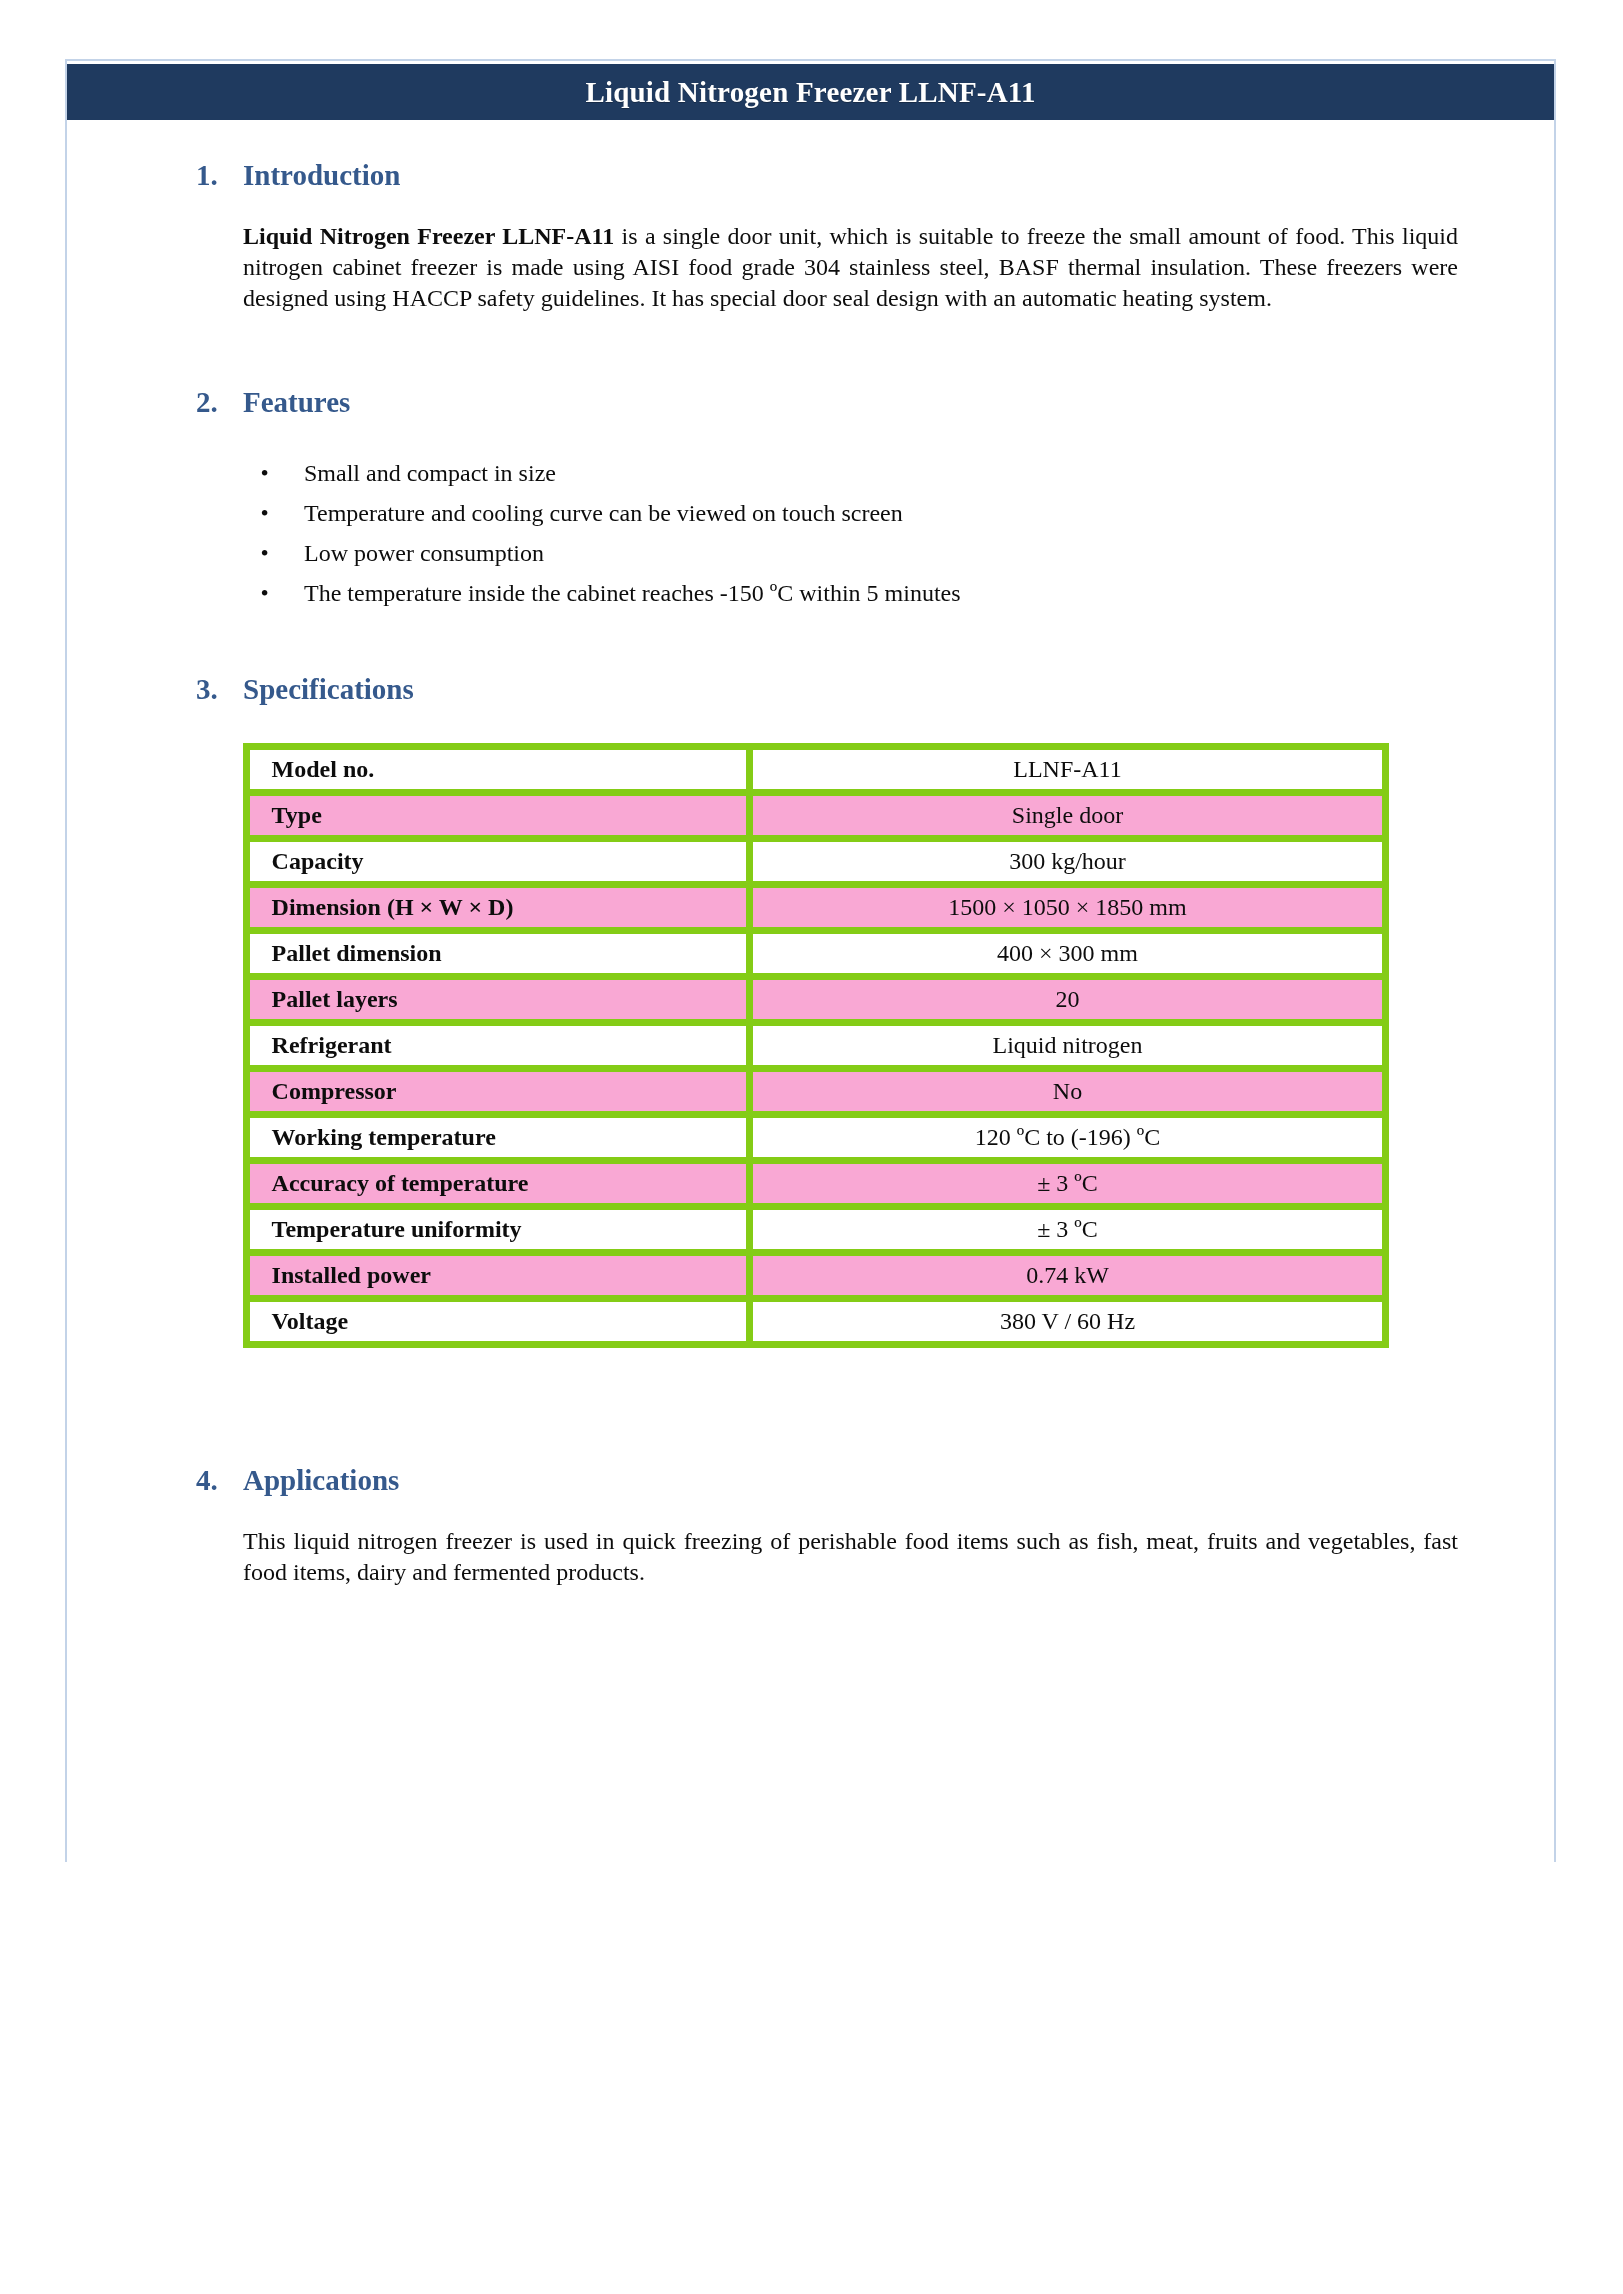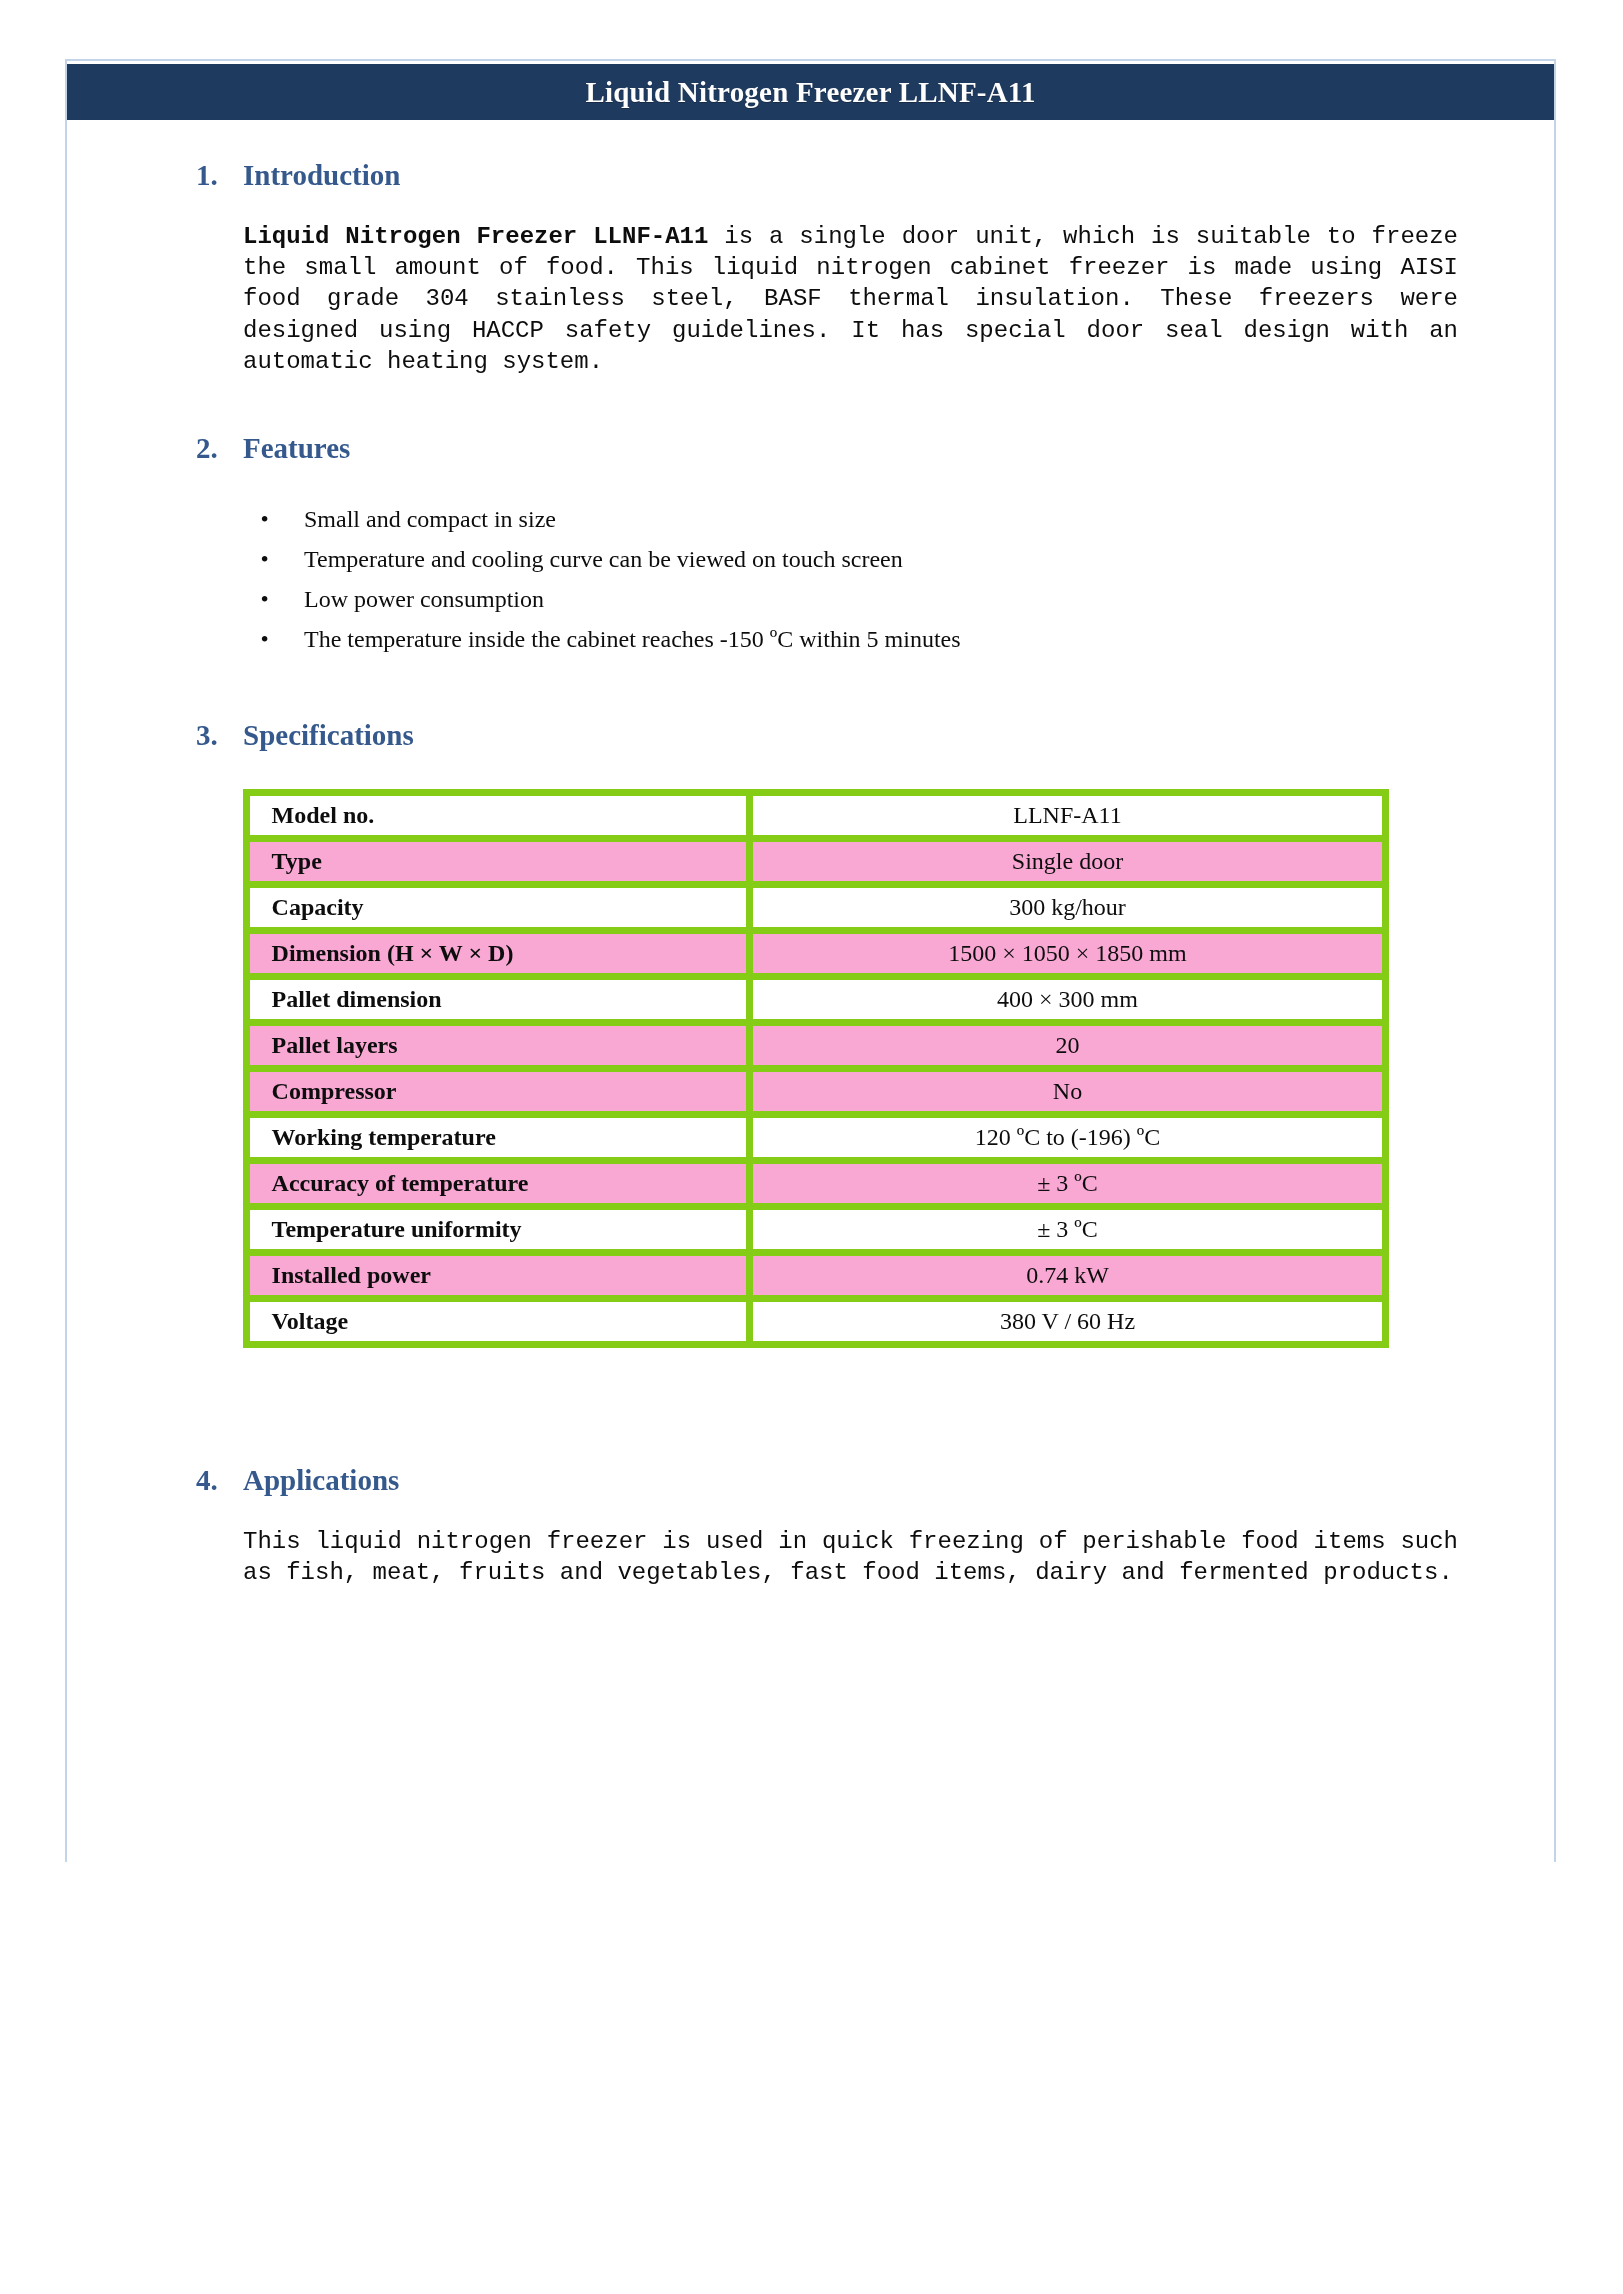--- a/index.html
+++ b/index.html
@@ -83,26 +83,26 @@
     width: 47px;
     margin-left: 196px;
     flex: 0 0 auto;
   }
   .sec-heading .sec-title {
     flex: 0 0 auto;
   }
 
   
   .body-par {
-    margin: 0;
+    margin: 16px;
     color: #0d0d0d;
     font-size: 24px;
     line-height: 1.30;
     text-align: justify;
-    font-family: Liberation Mono, monospace;
+    font-family: Liberation Serif, serif;
     width: 1215px;
     margin-left: 243px;
   }
   .body-par b { font-weight: bold; }
   .body-par.last-line-left { text-align-last: left; }
 
   
   ul.features {
     list-style: none;
     margin: 0;
@@ -248,20 +248,24 @@
             <td class="v">1500 × 1050 × 1850 mm</td>
           </tr>
           <tr>
             <td class="k">Pallet dimension</td>
             <td class="v">400 × 300 mm</td>
           </tr>
           <tr class="alt">
             <td class="k">Pallet layers</td>
             <td class="v">20</td>
           </tr>
+          <tr>
+            <td class="k">Refrigerant</td>
+            <td class="v">Liquid nitrogen</td>
+          </tr>
           <tr class="alt">
             <td class="k">Compressor</td>
             <td class="v">No</td>
           </tr>
           <tr>
             <td class="k">Working temperature</td>
             <td class="v">120 ºC to (-196) ºC</td>
           </tr>
           <tr class="alt">
             <td class="k">Accuracy of temperature</td>

